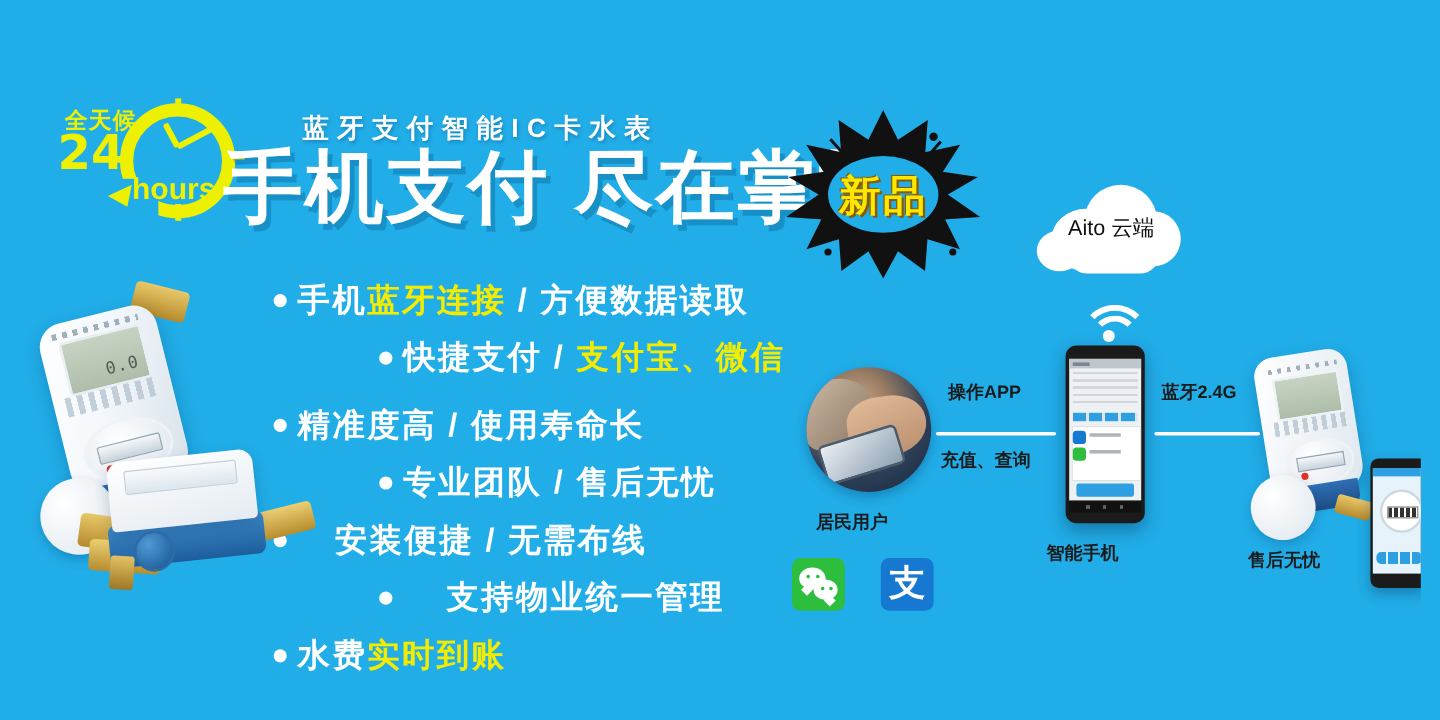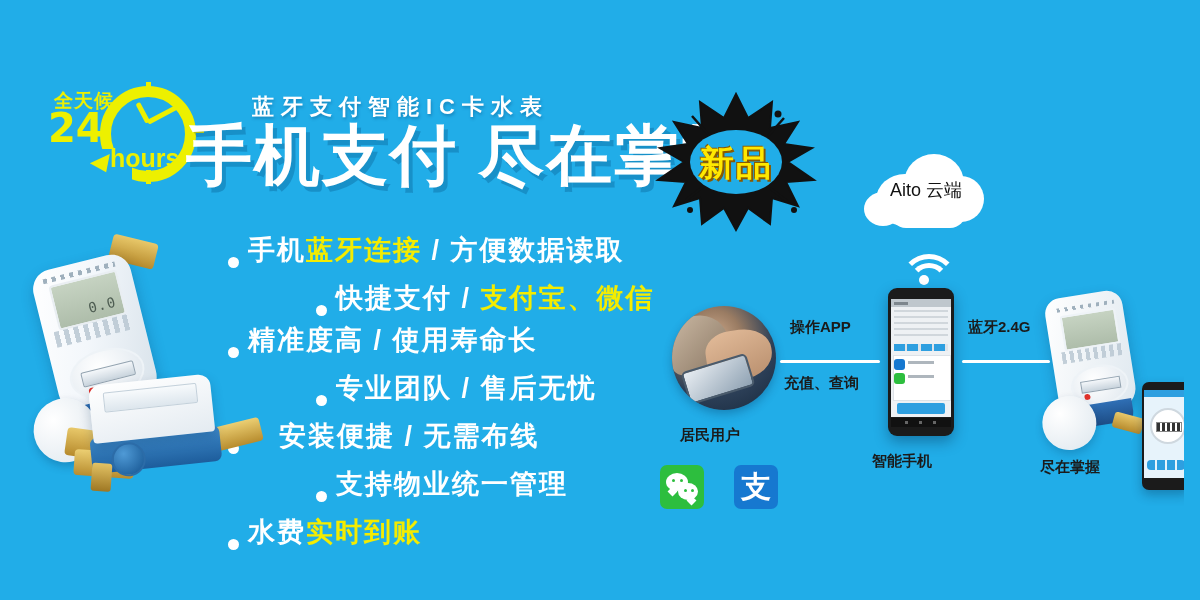--- a/index.html
+++ b/index.html
@@ -54,30 +54,30 @@
   .burst{left:652px;top:88px;width:168px;height:148px;}
   .burst svg{position:absolute;left:0;top:0;}
   .burst-label{
     position:absolute;left:0;top:52px;width:168px;text-align:center;
     font-size:35px;font-weight:bold;color:#ffe800;letter-spacing:2px;
     text-shadow:2px 2px 0 #8a5a00,-1px -1px 0 #8a5a00;
   }
 
   
   .bullets{left:228px;top:232px;width:470px;}
-  .bl{display:flex;align-items:flex-end;white-space:nowrap;}
+  .bl{display:flex;align-items:center;white-space:nowrap;}
   .bl .dot{width:11px;height:11px;border-radius:50%;background:#fff;margin-right:9px;flex:0 0 auto;}
   .bl .txt{font-size:27px;font-weight:bold;color:#ffffff;letter-spacing:2px;}
   .bl .hl{color:#f4ec00;}
   .bl.r1{margin-left:0;margin-bottom:12px;}
-  .bl.r2{margin-left:88px;margin-bottom:6px;}
+  .bl.r2{margin-left:88px;margin-bottom:20px;}
   .bl.r3{margin-left:0;margin-bottom:12px;}
   .bl.r4{margin-left:88px;margin-bottom:12px;}
   .bl.r5{margin-left:0;margin-bottom:12px;gap:31px;}
-  .bl.r6{margin-left:88px;margin-bottom:12px;}
+  .bl.r6{margin-left:88px;margin-bottom:12px;gap:36px;}
   .bl.r7{margin-left:0;}
 
   
   .meterA{left:18px;top:248px;width:180px;height:225px;transform:rotate(-14deg);}
   .meterA .body{position:absolute;left:34px;top:10px;width:100px;height:150px;
     background:linear-gradient(110deg,#ffffff 0%,#f3f7fb 45%,#d8e2ea 100%);
     border-radius:20px 20px 26px 26px;box-shadow:0 6px 14px rgba(0,40,80,.25);}
   .meterA .lcd{position:absolute;left:50px;top:26px;width:66px;height:42px;
     background:linear-gradient(180deg,#c6d3c2,#aebdaa);border-radius:4px;border:2px solid #e9eef2;}
   .meterA .lcd span{position:absolute;right:6px;bottom:5px;font-family:"DejaVu Sans Mono",monospace;
@@ -390,21 +390,21 @@
   </div>
 
   <div class="abs conn c-left"></div>
   <div class="abs conn c-right"></div>
 
   <div class="abs dlabel l-opapp">操作APP</div>
   <div class="abs dlabel l-recharge">充值、查询</div>
   <div class="abs dlabel l-bt24">蓝牙2.4G</div>
   <div class="abs dlabel l-resident">居民用户</div>
   <div class="abs dlabel l-smartphone">智能手机</div>
-  <div class="abs dlabel l-btmeter">尽在掌握</div>
+  <div class="abs dlabel l-btmeter">售后无忧</div>
 
   <div class="abs payicon wechat">
     <span class="b1"></span>
       <span class="b2"></span>
     <span class="e e1"></span>
       <span class="e e2"></span>
       <span class="e e3"></span>
       <span class="e e4"></span>
   </div>
   <div class="abs payicon alipay">

